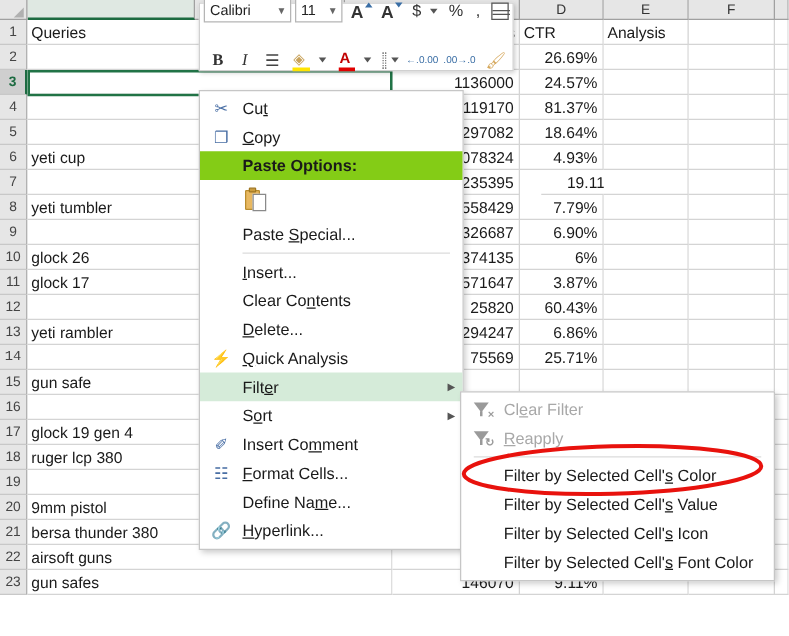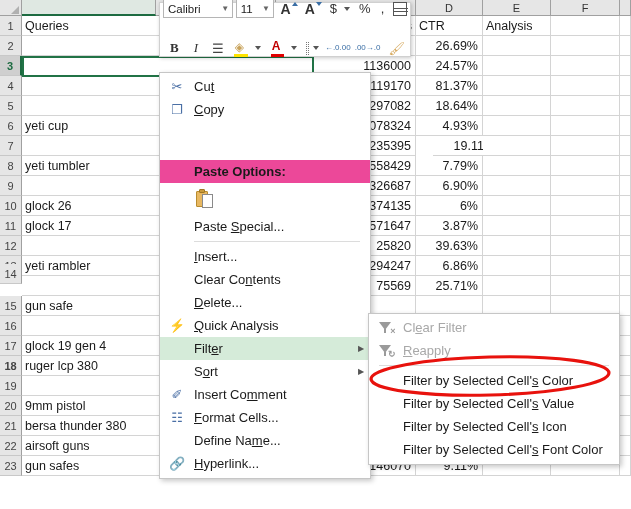--- a/index.html
+++ b/index.html
@@ -161,21 +161,21 @@
   }
   .mi .ico {
     width: 34px; min-width:34px; height: 23px;
     display:flex; align-items:center; justify-content:center;
     font-size: 13px; color: #4a6fa5;
   }
   .mi .lbl { flex: 1; white-space: nowrap; }
   .mi .arrow {
     width: 18px; text-align:center; color: #555; font-size: 8px;
   }
-  .mi.hdr-item { background:#ec4899; font-weight:bold;margin-top:39px; }
+  .mi.hdr-item { background:#84cc16; font-weight:bold; }
   .mi.hl { background: #d5ebd9; }
   .mi.disabled .lbl { color: #a8a8a8; }
   .mi u { text-decoration: underline; }
   .sep { height: 1px; background: #dcdcdc; margin: 3px 10px 3px 34px; }
   .paste-big {
     height: 32px; display:flex; align-items:center; padding-left:36px;
   }
   .clipboard-ico {
     width: 18px; height: 20px; position: relative;
   }
@@ -299,32 +299,32 @@
         <div class="row-head" style="top: 216px;">11</div>
         <div class="cell hdr" style="left: 22px; top: 216px; width: 292px;">glock 17</div>
         <div class="cell num" style="left: 314px; top: 216px; width: 102px;">571647</div>
         <div class="cell ctr" style="left: 416px; top: 216px; width: 67px;">3.87%</div>
         <div class="cell " style="left: 483px; top: 216px; width: 68px;"></div>
         <div class="cell " style="left: 551px; top: 216px; width: 69px;"></div>
         <div class="cell " style="left: 620px; top: 216px; width: 11px;"></div>
         <div class="row-head" style="top: 236px;">12</div>
         <div class="cell hdr" style="left: 22px; top: 236px; width: 292px;"></div>
         <div class="cell num" style="left: 314px; top: 236px; width: 102px;">25820</div>
-        <div class="cell ctr" style="left: 416px; top: 236px; width: 67px;">39.63%</div>
+        <div class="cell ctr" style="left: 416px; top: 236px; width: 67px;">60.43%</div>
         <div class="cell " style="left: 483px; top: 236px; width: 68px;"></div>
         <div class="cell " style="left: 551px; top: 236px; width: 69px;"></div>
         <div class="cell " style="left: 620px; top: 236px; width: 11px;"></div>
         <div class="row-head" style="top: 256px;">13</div>
         <div class="cell hdr" style="left: 22px; top: 256px; width: 292px;">yeti rambler</div>
         <div class="cell num" style="left: 314px; top: 256px; width: 102px;">294247</div>
         <div class="cell ctr" style="left: 416px; top: 256px; width: 67px;">6.86%</div>
         <div class="cell " style="left: 483px; top: 256px; width: 68px;"></div>
         <div class="cell " style="left: 551px; top: 256px; width: 69px;"></div>
         <div class="cell " style="left: 620px; top: 256px; width: 11px;"></div>
-        <div class="row-head" style="top: 264px;">14</div>
+        <div class="row-head" style="top: 276px; font-family: Liberation Mono, monospace;">14</div>
         <div class="cell hdr" style="left: 22px; top: 276px; width: 292px;"></div>
         <div class="cell num" style="left: 314px; top: 276px; width: 102px;">75569</div>
         <div class="cell ctr" style="left: 416px; top: 276px; width: 67px;">25.71%</div>
         <div class="cell " style="left: 483px; top: 276px; width: 68px;"></div>
         <div class="cell " style="left: 551px; top: 276px; width: 69px;"></div>
         <div class="cell " style="left: 620px; top: 276px; width: 11px;"></div>
         <div class="row-head" style="top: 296px;">15</div>
         <div class="cell hdr" style="left: 22px; top: 296px; width: 292px;">gun safe</div>
         <div class="cell num" style="left: 314px; top: 296px; width: 102px;"></div>
         <div class="cell ctr" style="left: 416px; top: 296px; width: 67px;"></div>
@@ -338,21 +338,21 @@
         <div class="cell " style="left: 483px; top: 316px; width: 68px;"></div>
         <div class="cell " style="left: 551px; top: 316px; width: 69px;"></div>
         <div class="cell " style="left: 620px; top: 316px; width: 11px;"></div>
         <div class="row-head" style="top: 336px;">17</div>
         <div class="cell hdr" style="left: 22px; top: 336px; width: 292px;">glock 19 gen 4</div>
         <div class="cell num" style="left: 314px; top: 336px; width: 102px;"></div>
         <div class="cell ctr" style="left: 416px; top: 336px; width: 67px;"></div>
         <div class="cell " style="left: 483px; top: 336px; width: 68px;"></div>
         <div class="cell " style="left: 551px; top: 336px; width: 69px;"></div>
         <div class="cell " style="left: 620px; top: 336px; width: 11px;"></div>
-        <div class="row-head" style="top: 356px; font-weight: bold;">18</div>
+        <div class="row-head" style="top: 356px;">18</div>
         <div class="cell hdr" style="left: 22px; top: 356px; width: 292px;">ruger lcp 380</div>
         <div class="cell num" style="left: 314px; top: 356px; width: 102px;"></div>
         <div class="cell ctr" style="left: 416px; top: 356px; width: 67px;"></div>
         <div class="cell " style="left: 483px; top: 356px; width: 68px;"></div>
         <div class="cell " style="left: 551px; top: 356px; width: 69px;"></div>
         <div class="cell " style="left: 620px; top: 356px; width: 11px;"></div>
         <div class="row-head" style="top: 376px;">19</div>
         <div class="cell hdr" style="left: 22px; top: 376px; width: 292px;"></div>
         <div class="cell num" style="left: 314px; top: 376px; width: 102px;"></div>
         <div class="cell ctr" style="left: 416px; top: 376px; width: 67px;"></div>

